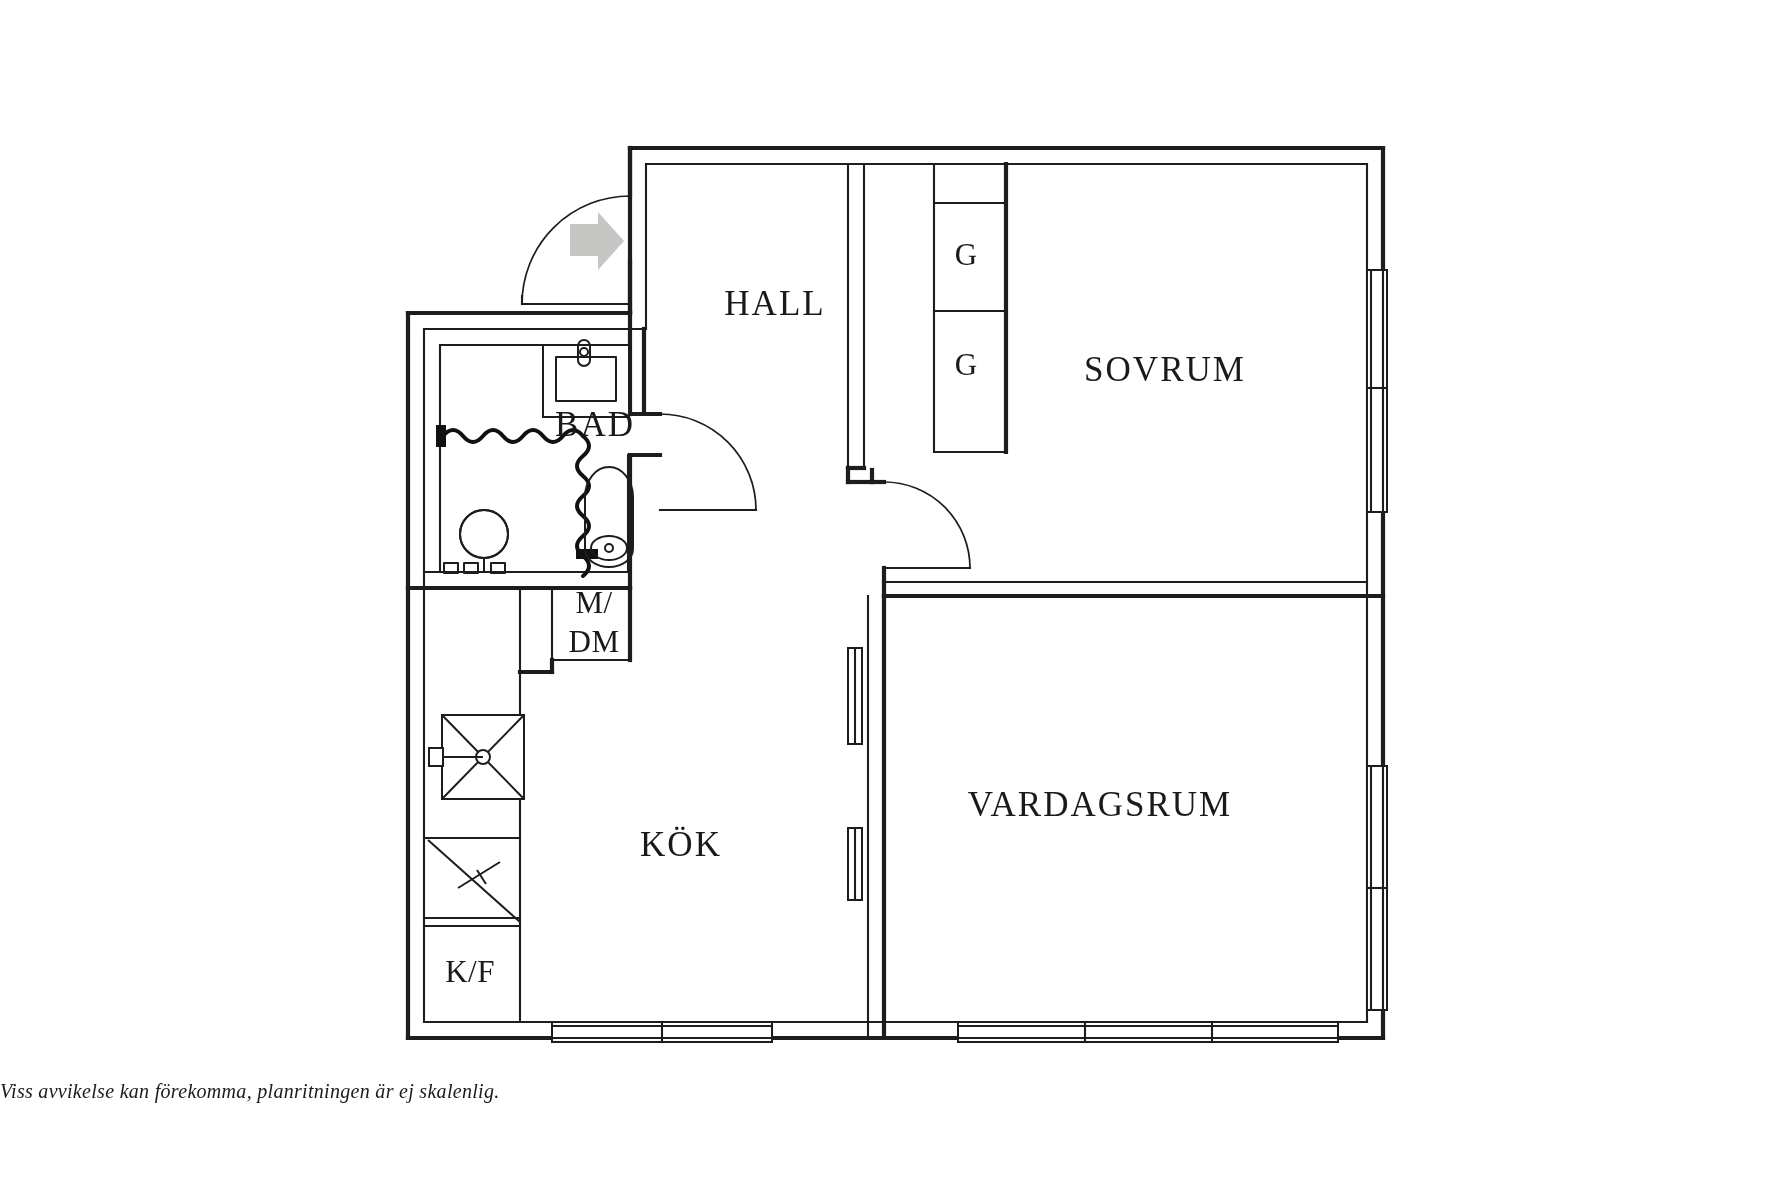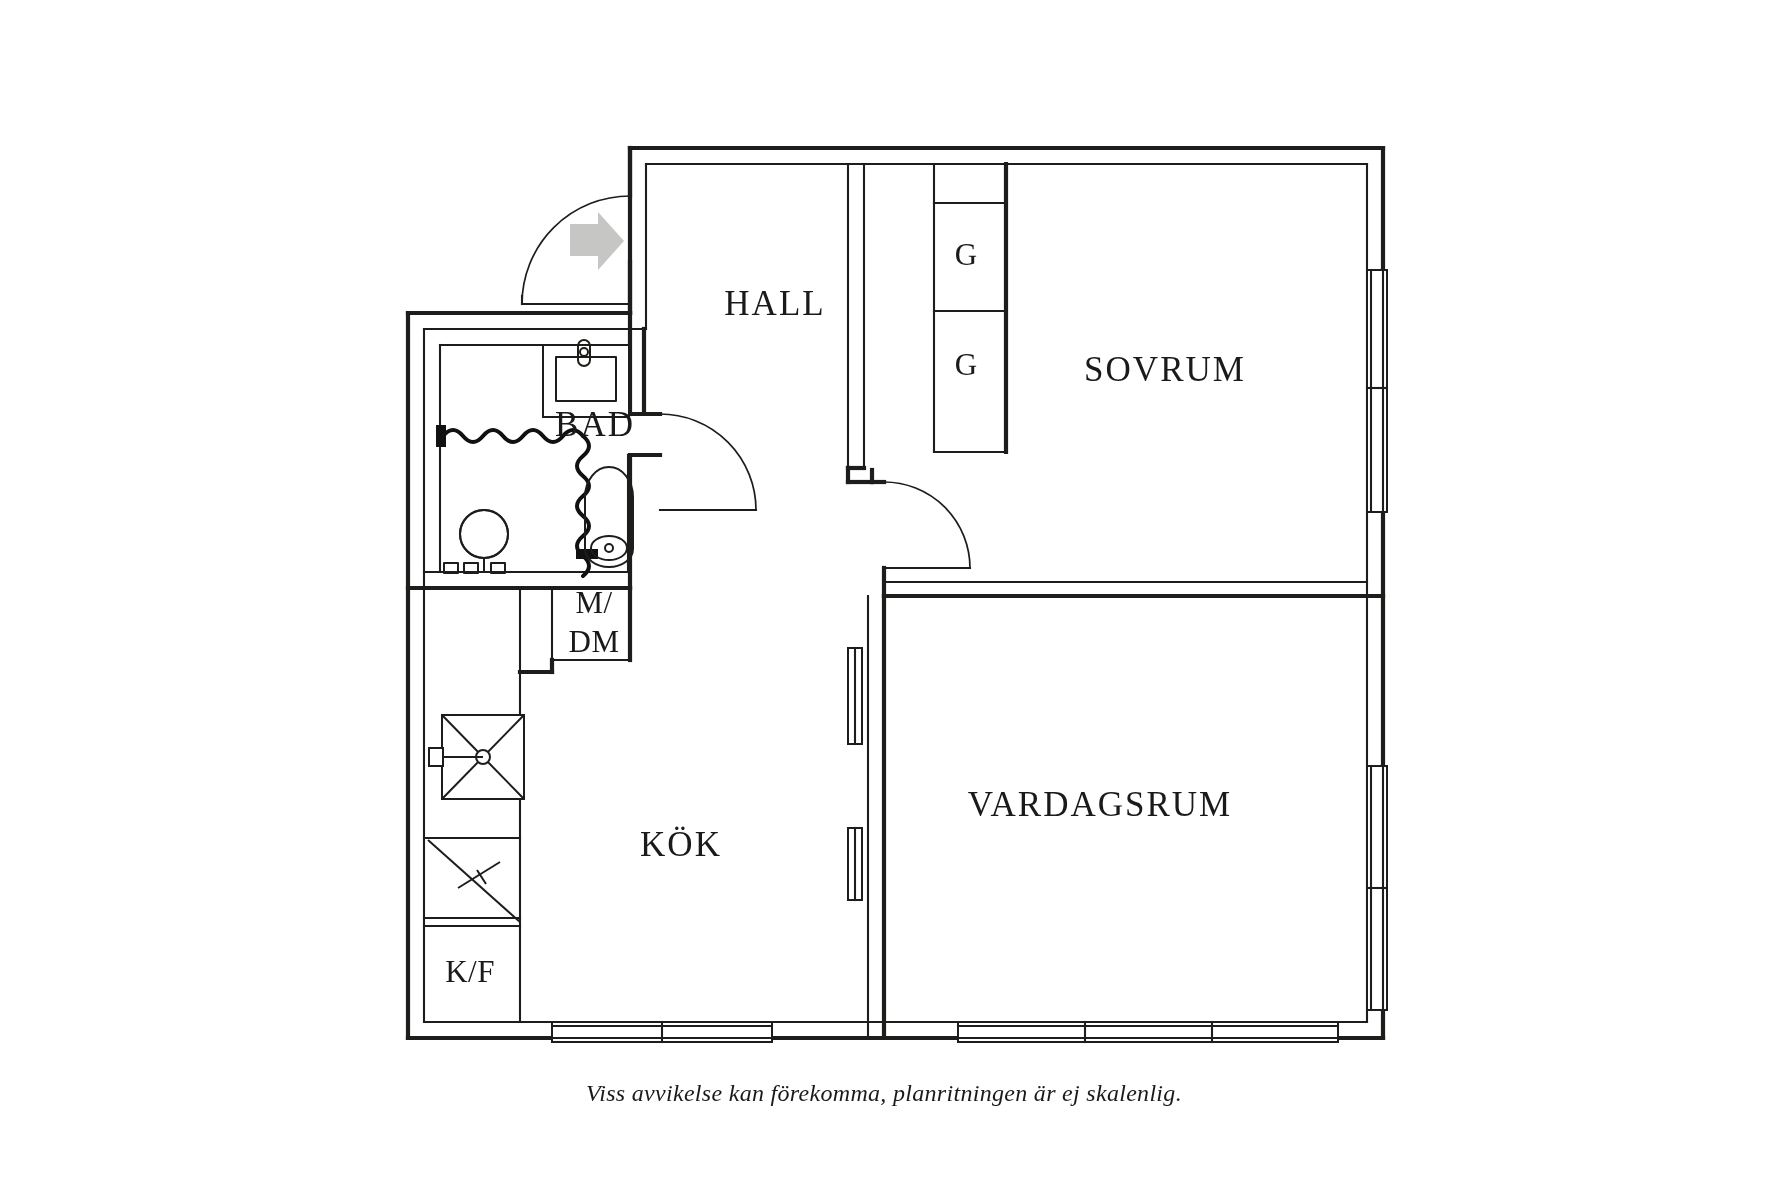--- a/index.html
+++ b/index.html
@@ -30,24 +30,24 @@
     font-size:31px;letter-spacing:0.5px;fill:#1a1a1a;
     text-anchor:middle;dominant-baseline:middle;
   }
   .closet-label{
     font-family:"Liberation Serif", serif;
     font-size:31px;fill:#1a1a1a;
     text-anchor:middle;dominant-baseline:middle;
   }
   #caption{
     position:absolute;left:0;right:12px;top:1080px;
-    text-align:center;
+    text-align:left;
     font-family:"Liberation Serif", serif;
     font-style:italic;
-    font-size:24px;
+    font-size:20px;
     letter-spacing:0.3px;
     color:#1a1a1a;
   }
 </style>
 </head>
 <body>
 
 <div id="plan-root">
 
 <svg id="floorplan" viewBox="0 0 1780 1187">

